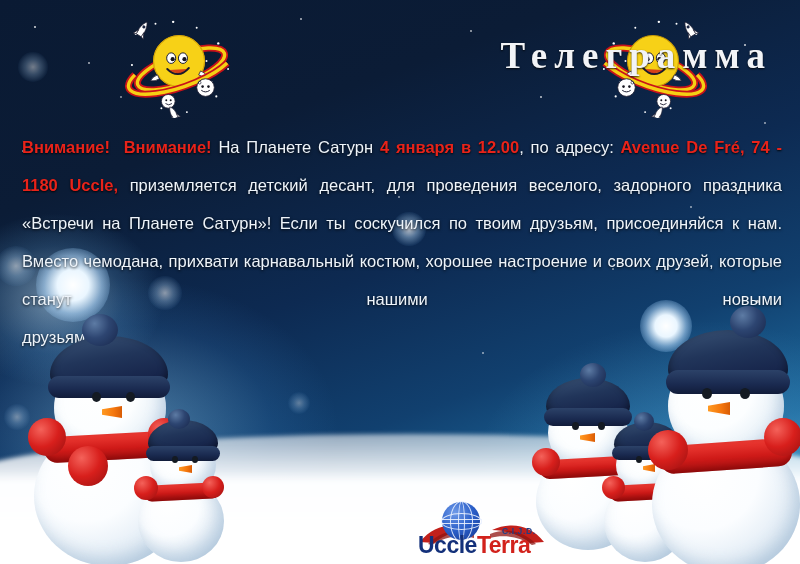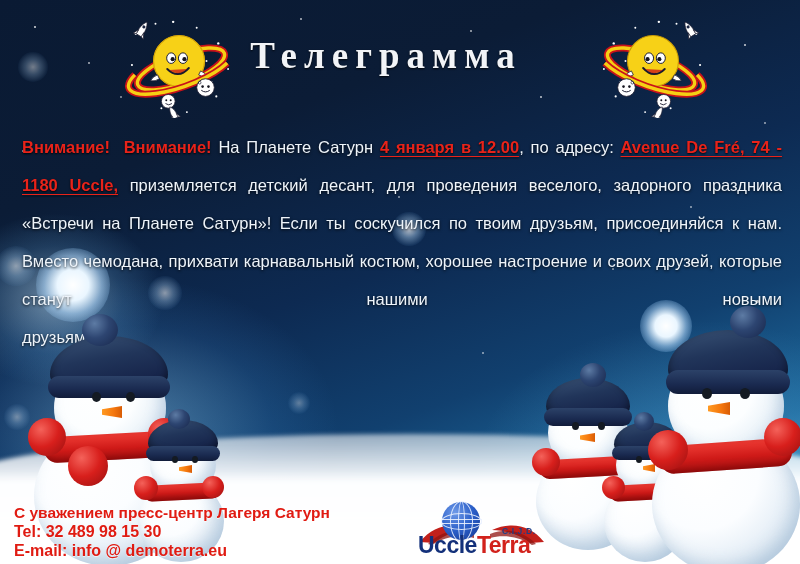--- a/index.html
+++ b/index.html
@@ -24,34 +24,34 @@
     filter:blur(.4px);}
   .moon{position:absolute;border-radius:50%;
     background:radial-gradient(circle,#ffffff 0%,#eaf6ff 30%,rgba(180,220,255,.55) 55%,rgba(90,160,220,.12) 78%,rgba(0,0,0,0) 100%);}
 
   
   #header{position:absolute;left:0;top:0;width:800px;height:124px;}
   .saturn{position:absolute;top:14px;width:118px;height:104px;}
   #saturn-left{left:122px;}
   #saturn-right{left:592px;transform:scaleX(-1);}
   #title{
-    position:absolute;left:0;top:34px;width:772px;text-align:center;
+    position:absolute;left:0;top:34px;width:772px;text-align:right;
     font-family:"Liberation Serif", serif;
     font-size:37px;font-weight:700;color:#f2f4f7;letter-spacing:7px;
     text-shadow:0 1px 2px rgba(0,0,0,.8);
   }
 
   
   #body-text{
     position:absolute;left:22px;top:128px;width:760px;
     font-size:16.5px;line-height:38px;color:#eef4fa;
     text-align:justify;text-shadow:0 1px 3px rgba(0,0,0,.85);
   }
   #body-text .alert{color:#e8231a;font-weight:bold;text-shadow:0 1px 2px rgba(0,0,0,.9);}
-  #body-text .hl{color:#e8231a;font-weight:bold;text-decoration:underline;
+  #body-text .hl{color:#e8231a;font-weight:bold;
     text-underline-offset:3px;text-shadow:0 1px 2px rgba(0,0,0,.9);}
   #body-text .p1{display:block;text-align:justify;text-align-last:justify;}
   #body-text .p2{display:block;}
 
   
   #ground{position:absolute;left:0;bottom:0;width:800px;height:92px;
     background:linear-gradient(180deg,rgba(255,255,255,0) 0%,rgba(247,252,255,.55) 16%,#ffffff 40%,#ffffff 100%);}
   #ground-hill{position:absolute;left:-40px;bottom:40px;width:900px;height:90px;border-radius:50% 50% 0 0;
     background:linear-gradient(180deg,rgba(255,255,255,.55) 0%,#fdfeff 55%,#ffffff 100%);filter:blur(2px);}
 
@@ -325,25 +325,20 @@
     <div class="sm-brim" style="left:24px;top:48px;width:124px;height:24px;"></div>
     <div class="sm-pom" style="left:88px;top:-16px;width:36px;height:32px;"></div>
     <div class="sm-eye" style="left:60px;top:66px;width:10px;height:11px;"></div>
     <div class="sm-eye" style="left:98px;top:66px;width:10px;height:11px;"></div>
     <div class="sm-nose" style="left:66px;top:80px;width:22px;height:13px;"></div>
     <div class="sm-scarf" style="left:18px;top:120px;width:132px;height:28px;transform:rotate(-4deg);"></div>
     <div class="sm-scarf-ball" style="left:6px;top:108px;width:40px;height:40px;"></div>
     <div class="sm-scarf-ball" style="left:122px;top:96px;width:38px;height:38px;"></div>
   </div>
 
-  <div id="footer">
-    <span class="l1">С уважением пресс-центр Лагеря Сатурн</span>
-    <span class="l2">Tel: 32 489 98 15 30</span>
-    <span class="l3">E-mail: info @ demoterra.eu</span>
-  </div>
 
   <div id="brand">
     <svg id="brand-wings" viewBox="0 0 128 26">
       <path d="M2 22 C16 4 36 2 54 10 C40 10 26 15 16 23 Z" fill="#c2201b"></path>
       <path d="M126 22 C112 4 92 2 74 10 C88 10 102 15 112 23 Z" fill="#c2201b"></path>
       <path d="M10 24 C24 10 40 8 56 14 L56 18 C42 14 26 17 14 25 Z" fill="#8f1412" opacity=".75"></path>
       <path d="M118 24 C104 10 88 8 72 14 L72 18 C86 14 102 17 114 25 Z" fill="#8f1412" opacity=".75"></path>
     </svg>
     <div id="brand-globe">
       <div class="mer" style="left:8px;top:-1px;width:21px;height:39px;"></div>

